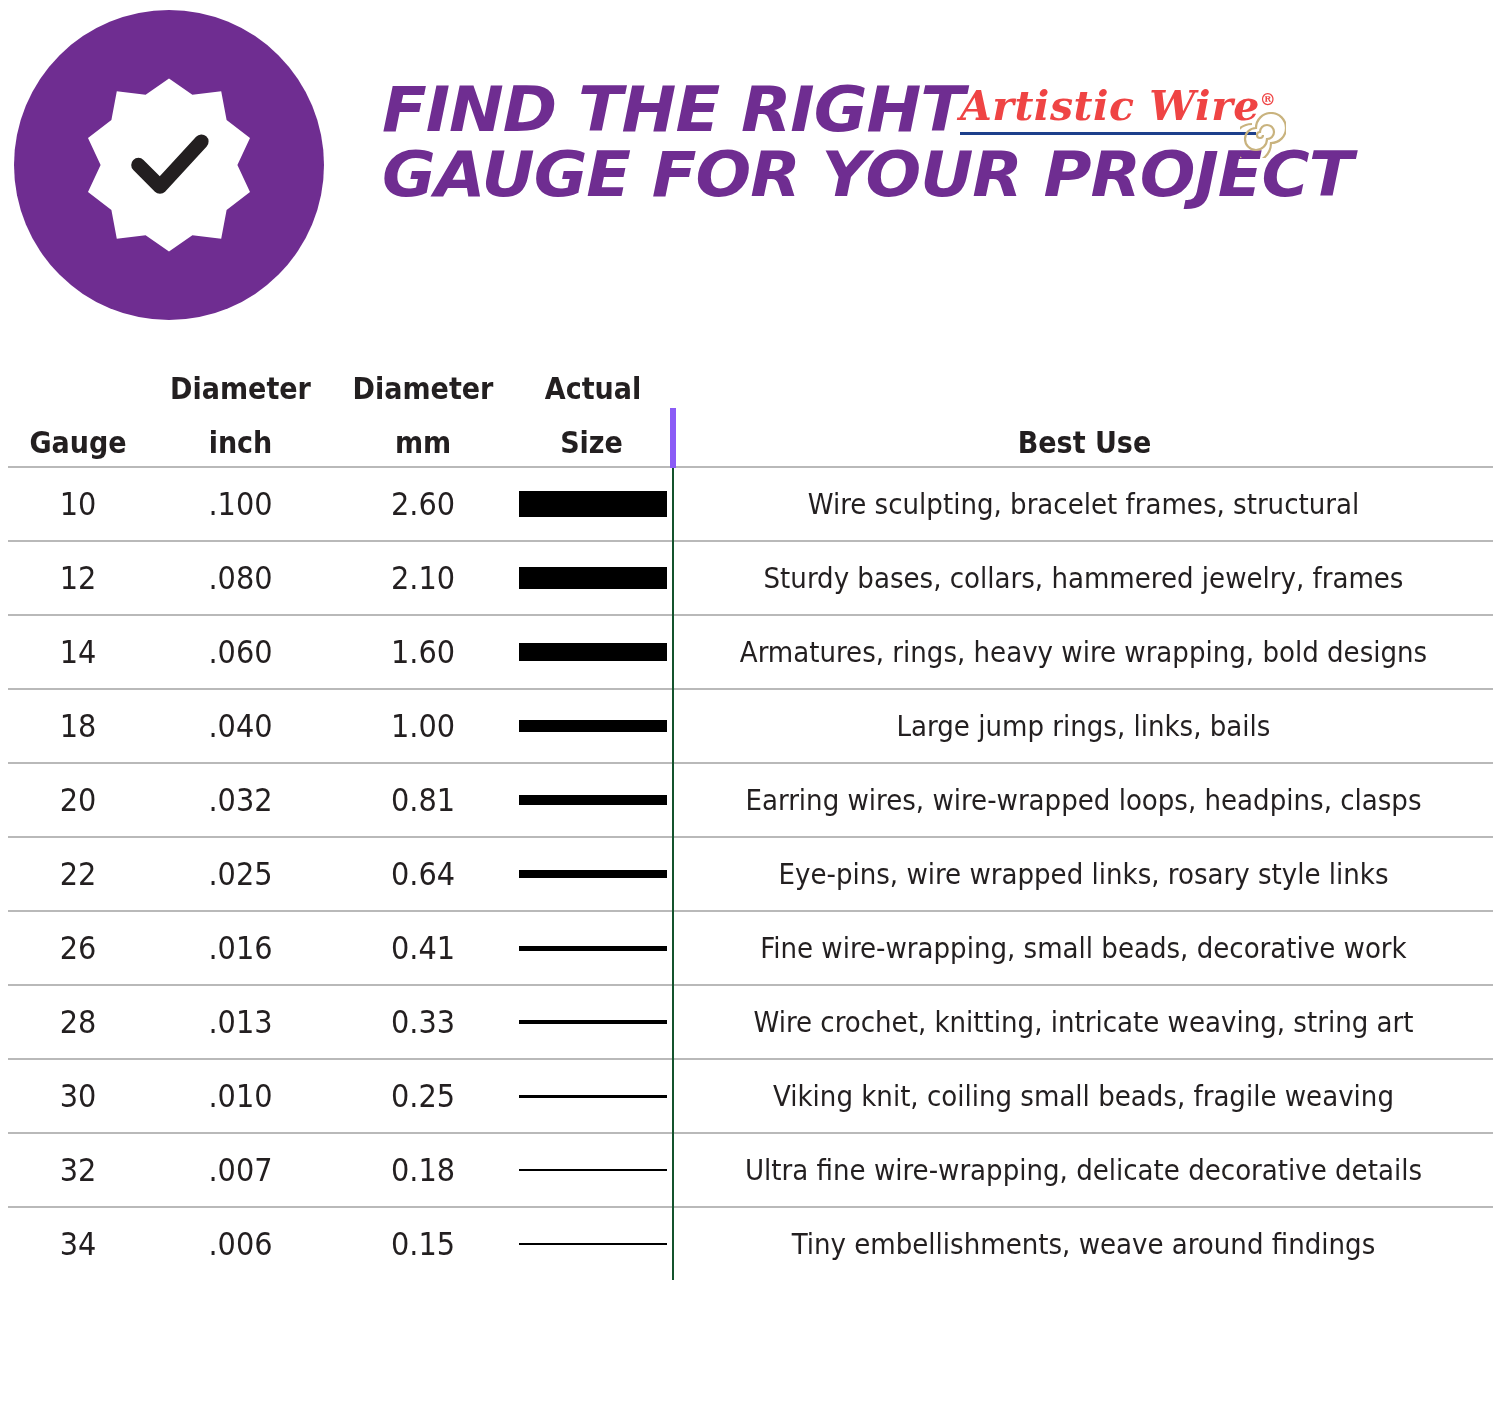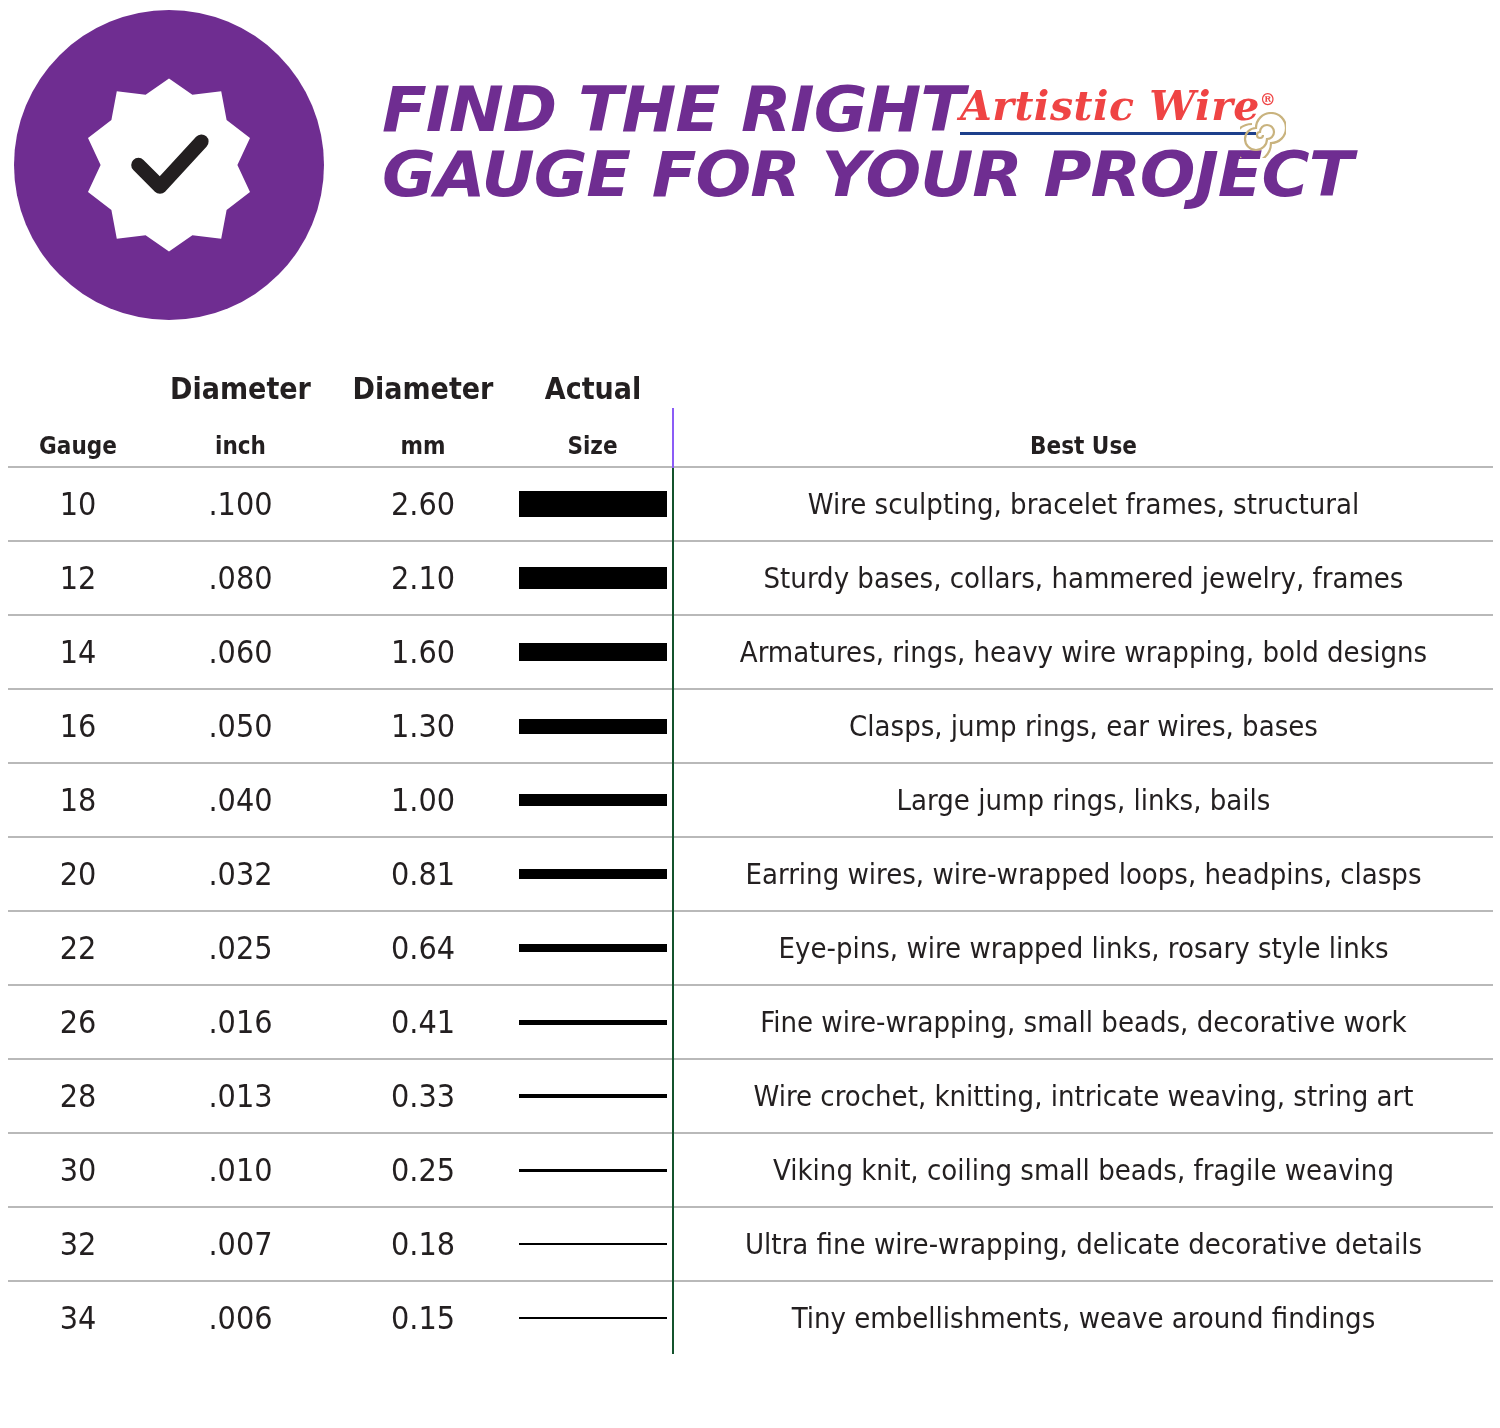--- a/index.html
+++ b/index.html
@@ -115,29 +115,29 @@
     text-align: center;
     font-size: 30px;
     font-weight: bold;
     color: #231f20;
     padding-bottom: 2px;
     height: 54px;
     vertical-align: bottom;
   }
   thead .hdr-bot td {
     text-align: center;
-    font-size: 24px;
+    font-size: 30px;
     font-weight: bold;
     color: #231f20;
     height: 52px;
     vertical-align: bottom;
     padding-bottom: 6px;
   }
   thead .hdr-bot td.use-hdr {
-    border-left: 2px solid #8b5cf6;
+    border-left: 6px solid #8b5cf6;
   }
   tbody td {
     border-top: 2px solid #b9b9b9;
     height: 72px;
     text-align: center;
     font-size: 32px;
     color: #231f20;
     vertical-align: middle;
   }
   tbody td.use-cell {
@@ -226,29 +226,20 @@
         <tr>
           <td>14</td>
           <td>.060</td>
           <td>1.60</td>
           <td>
             <div class="bar" style="height: 18px;"></div>
           </td>
           <td class="use-cell">Armatures, rings, heavy wire wrapping, bold designs</td>
         </tr>
         <tr>
-          <td>16</td>
-          <td>.050</td>
-          <td>1.30</td>
-          <td>
-            <div class="bar" style="height: 15px;"></div>
-          </td>
-          <td class="use-cell">Clasps, jump rings, ear wires, bases</td>
-        </tr>
-        <tr>
           <td>18</td>
           <td>.040</td>
           <td>1.00</td>
           <td>
             <div class="bar" style="height: 12px;"></div>
           </td>
           <td class="use-cell">Large jump rings, links, bails</td>
         </tr>
         <tr>
           <td>20</td>

